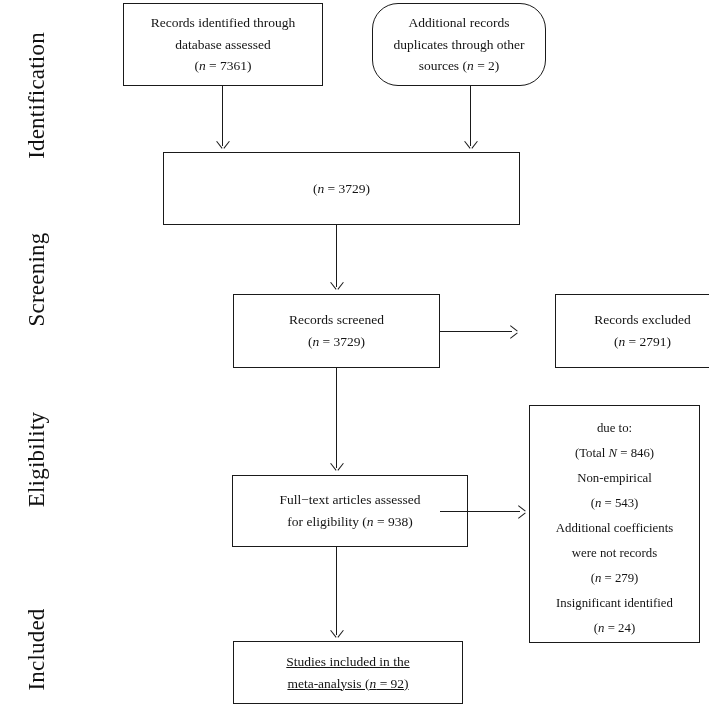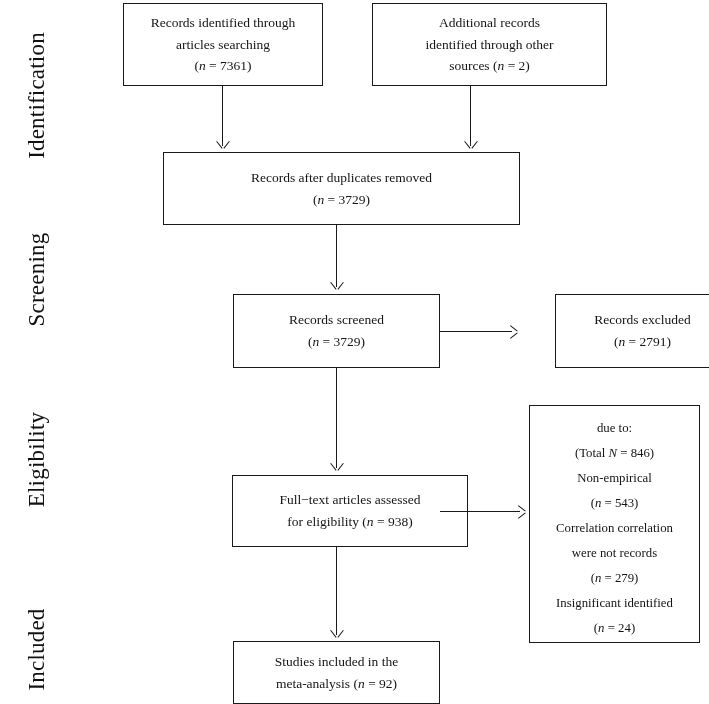--- a/index.html
+++ b/index.html
@@ -112,38 +112,37 @@
   <div class="stage-label" style="top:84px; left:-44px;">Identification</div>
 
   <div class="stage-label" style="top:268px; left:-44px;">Screening</div>
 
   <div class="stage-label" style="top:448px; left:-44px;">Eligibility</div>
 
   <div class="stage-label" style="top:638px; left:-44px;">Included</div>
 
   <div class="node" style="left:123px; top:3px; width:200px; height:83px;">
     <span class="ln">Records identified through</span>
-    <span class="ln">articles searching</span>
+    <span class="ln">database assessed</span>
     <span class="ln">(<i>n</i> = 7361)</span>
   </div>
 
-  <div class="node" style="left:372px; top:3px; width:235px; height:83px;">
+  <div class="node" style="left:372px; top:3px; width:174px; height:83px;border-radius:26px;">
     <span class="ln">Additional records</span>
-    <span class="ln">identified through other</span>
+    <span class="ln">duplicates through other</span>
     <span class="ln">sources (<i>n</i> = 2)</span>
   </div>
 
   <div class="vline" style="left:222px; top:86px; height:60px;"></div>
   <div class="arrow-down" style="left:216px; top:141px;"></div>
 
   <div class="vline" style="left:470px; top:86px; height:60px;"></div>
   <div class="arrow-down" style="left:464px; top:141px;"></div>
 
   <div class="node" style="left:163px; top:152px; width:357px; height:73px;">
-    <span class="ln">Records after duplicates removed</span>
     <span class="ln">(<i>n</i> = 3729)</span>
   </div>
 
   <div class="vline" style="left:336px; top:225px; height:62px;"></div>
   <div class="arrow-down" style="left:330px; top:282px;"></div>
 
   <div class="node" style="left:233px; top:294px; width:207px; height:74px;">
     <span class="ln">Records screened</span>
     <span class="ln">(<i>n</i> = 3729)</span>
   </div>
@@ -157,36 +156,36 @@
   <div class="arrow-right" style="left:510px; top:325px;"></div>
 
   <div class="vline" style="left:336px; top:368px; height:100px;"></div>
   <div class="arrow-down" style="left:330px; top:463px;"></div>
 
   <div class="node tall" style="left:529px; top:405px; width:171px; height:238px;">
     <span class="ln">due to:</span>
     <span class="ln">(Total <i>N</i> = 846)</span>
     <span class="ln">Non-empirical</span>
     <span class="ln">(<i>n</i> = 543)</span>
-    <span class="ln">Correlation correlation</span>
+    <span class="ln">Additional coefficients</span>
     <span class="ln">were not records</span>
     <span class="ln">(<i>n</i> = 279)</span>
     <span class="ln">Insignificant identified</span>
     <span class="ln">(<i>n</i> = 24)</span>
   </div>
 
   <div class="node" style="left:232px; top:475px; width:236px; height:72px;">
     <span class="ln">Full−text articles assessed</span>
     <span class="ln">for eligibility (<i>n</i> = 938)</span>
   </div>
 
   <div class="hline" style="left:440px; top:511px; width:80px;"></div>
   <div class="arrow-right" style="left:518px; top:505px;"></div>
 
   <div class="vline" style="left:336px; top:547px; height:88px;"></div>
   <div class="arrow-down" style="left:330px; top:630px;"></div>
 
-  <div class="node" style="left:233px; top:641px; width:207px; height:63px;">
+  <div class="node" style="left:233px; top:641px; width:230px; height:63px;text-decoration:underline;">
     <span class="ln">Studies included in the</span>
     <span class="ln">meta-analysis (<i>n</i> = 92)</span>
   </div>
 
 </div>
 
 </body></html>

